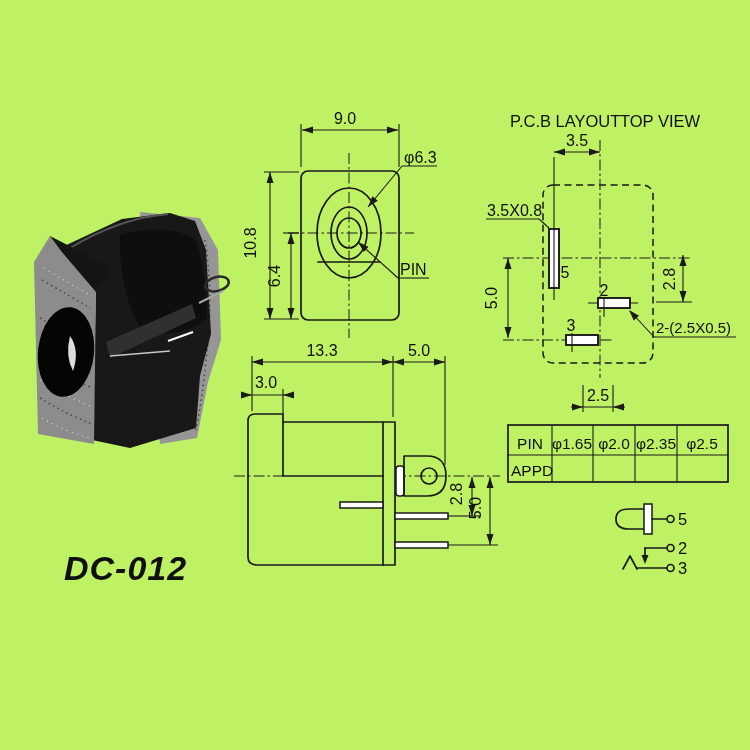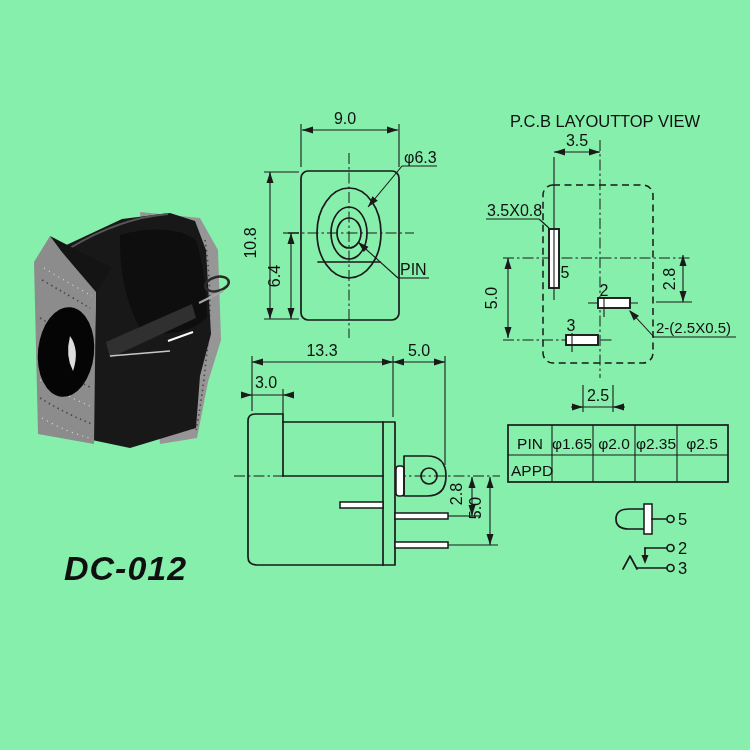--- a/index.html
+++ b/index.html
@@ -1,16 +1,16 @@
 <!DOCTYPE html>
 <html><head>
 <meta charset="utf-8">
 <style>
   html,body { margin:0; padding:0; background:#ffffff; }
-  .canvas { position:relative; width:750px; height:750px; background:#86efac; overflow:hidden; }
+  .canvas { position:relative; width:750px; height:750px; background:#bef264; overflow:hidden; }
   svg { display:block; }
   
   .ln  { fill:none; stroke:#1a1a1a; stroke-width:1.7; stroke-linejoin:round; stroke-linecap:round; }
   .tn  { fill:none; stroke:#1a1a1a; stroke-width:1.1; stroke-linecap:butt; }
   .cl  { fill:none; stroke:#1a1a1a; stroke-width:1;   stroke-dasharray:11 3 2.5 3; }
   .dsh { fill:none; stroke:#1a1a1a; stroke-width:1.5; stroke-dasharray:7 4.5; }
   .ah  { fill:#1a1a1a; stroke:none; }
   .slot{ fill:#ffffff; stroke:#1a1a1a; stroke-width:1.9; }
   .pinb{ fill:#ffffff; stroke:#1a1a1a; stroke-width:1.5; }
   text { font-family:"Liberation Sans", sans-serif; fill:#101010; }

